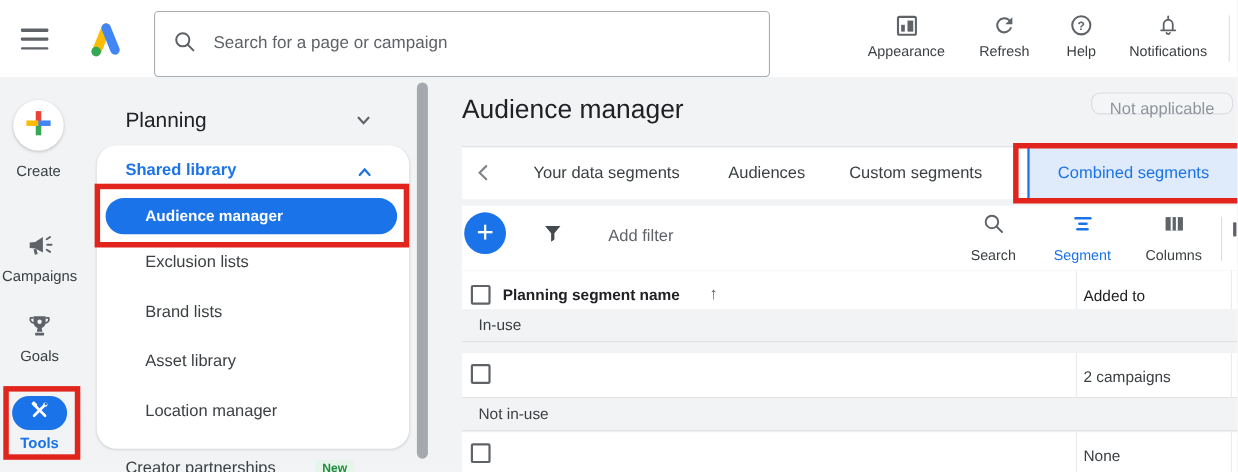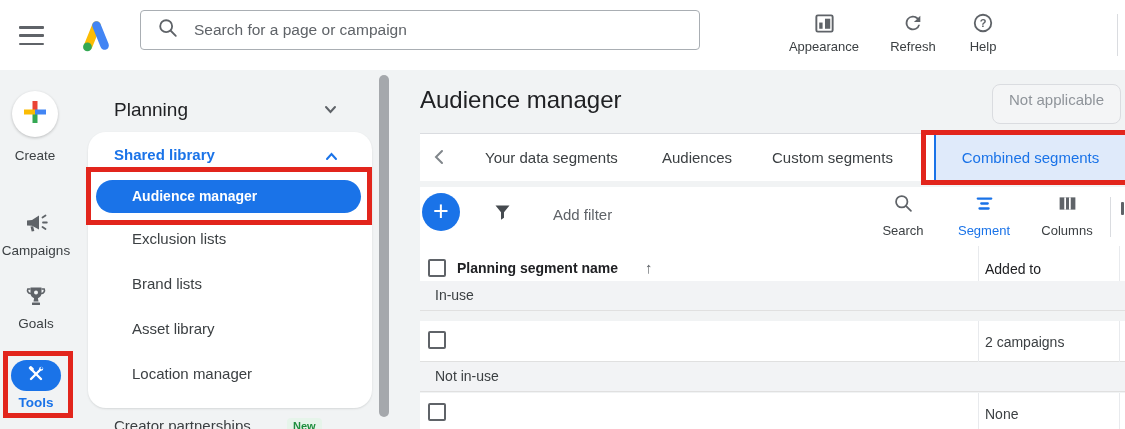--- a/index.html
+++ b/index.html
@@ -4,21 +4,21 @@
 <style>
   html,body{margin:0;padding:0;}
   .screen{position:relative;width:1125px;height:429px;background:#f1f3f4;overflow:hidden;
           font-family:"Liberation Sans",sans-serif;color:#3c4043;}
   
   .topbar{position:absolute;left:0;top:0;width:1125px;height:70px;background:#fff;}
   .hamburger{position:absolute;left:19px;top:26px;width:25px;height:19px;display:flex;
              flex-direction:column;justify-content:space-between;cursor:pointer;}
   .hamburger span{height:2.5px;background:#5f6368;border-radius:1px;}
   .logo{position:absolute;left:76px;top:15px;}
-  .searchbox{position:absolute;left:140px;top:10px;width:560px;height:40px;box-sizing:border-box;
+  .searchbox{position:absolute;left:140px;top:10px;width:560px;height:60px;box-sizing:border-box;
              background:#fff;border:1.5px solid #a9aeb3;border-radius:4px;display:flex;
              align-items:center;padding:0 16px;}
   .searchbox input{border:none;outline:none;background:transparent;width:100%;margin-left:13px;
              font-size:15.5px;color:#3c4043;font-family:"Liberation Sans",sans-serif;}
   .searchbox input::placeholder{color:#5f6368;opacity:1;}
   .tb-action{position:absolute;top:11px;width:84px;text-align:center;cursor:pointer;}
   .tb-action .ticon{height:24px;display:flex;align-items:center;justify-content:center;}
   .tb-action .tlabel{font-size:13px;color:#3c4043;margin-top:4px;white-space:nowrap;}
   .tb-divider{position:absolute;left:1117px;top:14px;width:1px;height:42px;background:#dadce0;}
   
@@ -38,21 +38,21 @@
            padding-left:36px;box-sizing:border-box;cursor:pointer;}
   .card-item{position:absolute;left:44px;font-size:15px;color:#3c4043;cursor:pointer;white-space:nowrap;}
   .partial-row{position:absolute;left:114px;top:417px;font-size:15px;color:#3c4043;white-space:nowrap;}
   .new-badge{position:absolute;left:287px;top:418px;background:#e6f4ea;color:#1e8e3e;
              font-size:11px;font-weight:700;padding:2px 6px;border-radius:4px;}
   .scrollbar{position:absolute;left:379px;top:75px;width:10px;height:342px;background:#a5a8ac;border-radius:5px;}
   
   .red-box{position:absolute;border:5px solid #e2251c;box-sizing:border-box;pointer-events:none;}
   
   .page-title{position:absolute;left:420px;top:86px;font-size:24px;color:#202124;}
-  .not-applicable{position:absolute;left:992px;top:84px;width:129px;height:40px;box-sizing:border-box;
+  .not-applicable{position:absolute;left:992px;top:84px;width:129px;height:20px;box-sizing:border-box;
                   border:1px solid #dadce0;border-radius:8px;background:#f4f5f6;color:#8f949a;
                   font-size:15px;text-align:center;line-height:30px;}
   .title-divider{position:absolute;left:420px;top:133px;width:705px;height:1px;background:#dadce0;}
   .tabbar{position:absolute;left:420px;top:134px;width:705px;height:47px;background:#fff;}
   .tab{position:absolute;top:0;height:47px;line-height:47px;font-size:15px;font-weight:500;
        color:#3c4043;cursor:pointer;white-space:nowrap;}
   .tab.active-region{left:514px;width:191px;background:#dfeafa;border-left:2px solid #1a73e8;
        color:#1a73e8;text-align:center;box-sizing:border-box;}
   .toolbar{position:absolute;left:420px;top:187px;width:705px;height:59px;background:#fff;
            border-bottom:1px solid #e0e0e0;box-sizing:content-box;}
@@ -123,20 +123,31 @@
     </div>
     <div class="tb-action" style="left:941px;">
       <div class="ticon">
         <svg width="22" height="22" viewBox="0 0 24 24">
           <circle cx="12" cy="12" r="9" fill="none" stroke="#5f6368" stroke-width="2"></circle>
           <text x="12" y="16.5" text-anchor="middle" font-size="12" font-weight="bold" fill="#5f6368" font-family="Liberation Sans, sans-serif">?</text>
         </svg>
       </div>
       <div class="tlabel">Help</div>
     </div>
+    <div class="tb-action" style="left:1020px;">
+      <div class="ticon">
+        <svg width="22" height="22" viewBox="0 0 24 24" fill="none" stroke="#5f6368" stroke-width="1.8">
+          <path d="M7.5 17v-6a4.5 4.5 0 0 1 9 0v6"></path>
+          <path d="M5 17h14" stroke-linecap="round"></path>
+          <path d="M10.3 19.5a1.8 1.8 0 0 0 3.4 0" stroke-linecap="round"></path>
+          <line x1="12" y1="3.2" x2="12" y2="5.3" stroke-linecap="round"></line>
+        </svg>
+      </div>
+      <div class="tlabel">Notifications</div>
+    </div>
     <div class="tb-divider"></div>
   </div>
 
   <div>
     <div class="create-circle">
       <span>
         <svg width="28" height="28" viewBox="0 0 28 28">
           <rect x="11.5" y="3" width="5" height="11" fill="#ea4335"></rect>
           <rect x="11.5" y="14" width="5" height="11" fill="#34a853"></rect>
           <rect x="3" y="11.5" width="11" height="5" fill="#fbbc04"></rect>

